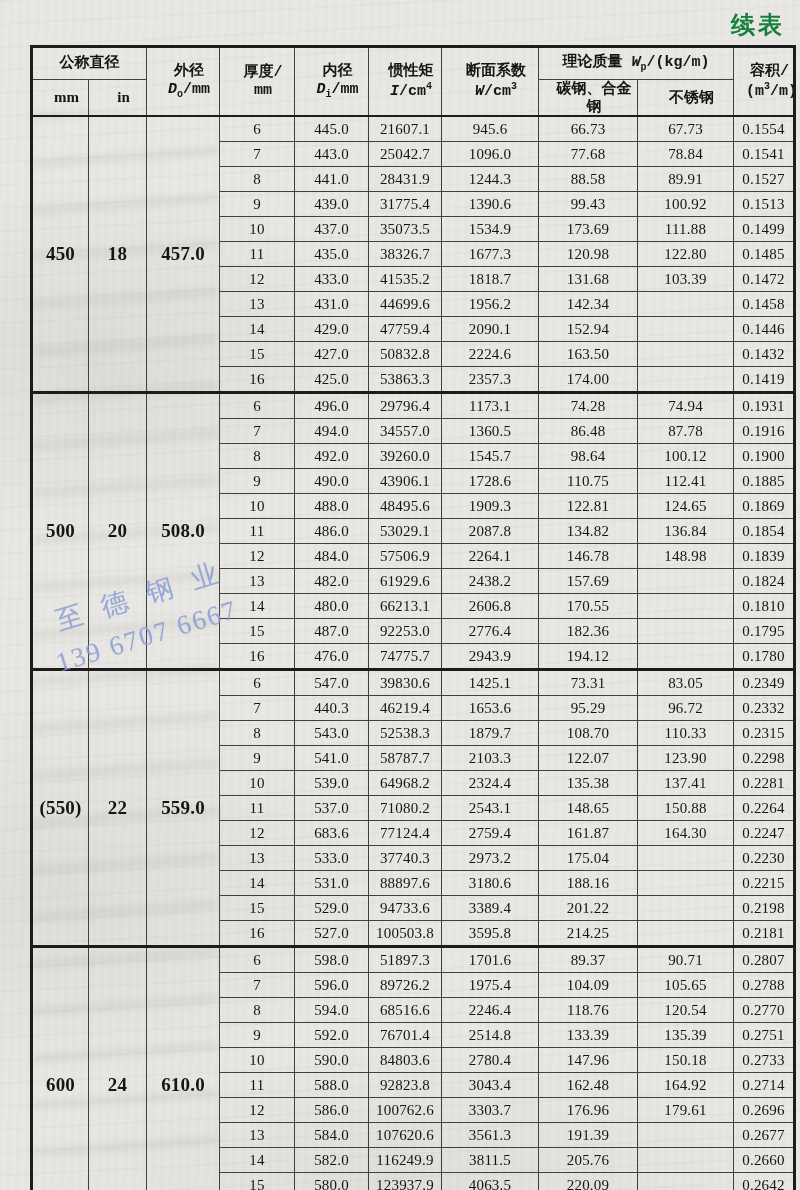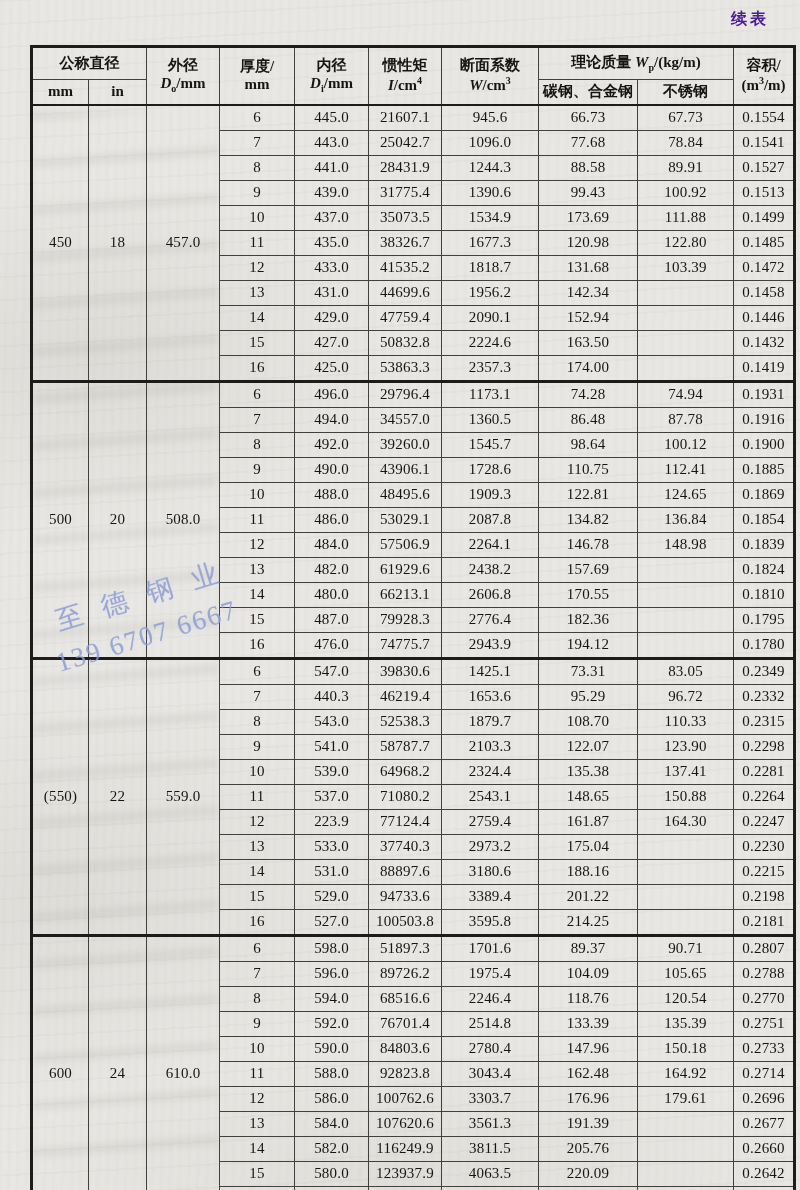--- a/index.html
+++ b/index.html
@@ -23,41 +23,41 @@
     content:"";position:absolute;inset:0;pointer-events:none;z-index:1;
     background:radial-gradient(ellipse 120% 110% at 55% 45%, transparent 70%, rgba(70,70,64,0.10));
   }
   .ghost-rows{
     position:absolute;left:32px;top:112px;width:186px;height:1044px;z-index:1;
     background:repeating-linear-gradient(176deg, rgba(105,105,100,0.085) 0 9px, transparent 9px 47px);
     filter:blur(3px);pointer-events:none;
   }
   .continued{
     position:absolute;top:9px;left:731px;z-index:2;
-    font-size:16px;font-weight:bold;letter-spacing:3px;color:#4c1d95;
+    font-size:24px;font-weight:bold;letter-spacing:3px;color:#15803d;
   }
   table.spec{
     position:absolute;left:30px;top:45px;width:763px;z-index:2;
     border-collapse:collapse;table-layout:fixed;
     border:3px solid #1d1c1a;
   }
   .spec th,.spec td{
     border:1px solid #41403c;
     text-align:center;vertical-align:middle;padding:0;overflow:hidden;
     color:#161514;
   }
-  .spec thead tr.h1{height:33px;}
+  .spec thead tr.h1{height:33px;font-family:Liberation Mono, monospace;}
   .spec thead tr.h2{height:25px;}
   .spec th{font-weight:bold;font-size:15px;line-height:1.18;}
   .spec th i{font-style:italic;font-weight:bold;}
   .spec th sub{font-size:10px;}
   .spec th sup{font-size:10px;}
-  .spec thead tr.h2 th, .spec thead th[rowspan]{border-bottom:2px solid #1d1c1a;}
+  .spec thead tr.h2 th, .spec thead th[rowspan]{border-bottom:2px solid #1d1c1a;padding-left:12px;}
   .spec td{height:24px;font-size:15px;letter-spacing:.2px;}
-  .spec td.grp{font-size:15px;}
+  .spec td.grp{font-size:19px;font-weight:bold;}
   .spec td.glast, .spec td.grp{border-bottom:3px solid #1d1c1a;}
   .watermark{
     position:absolute;left:40px;top:608px;z-index:6;pointer-events:none;
     transform:rotate(-17deg);transform-origin:0 0;
     color:rgba(139,156,214,0.78);
     text-shadow:0 0 1px rgba(139,156,214,0.35);
   }
   .watermark .wm1{font-size:27px;letter-spacing:20px;margin-left:12px;white-space:nowrap;}
   .watermark .wm2{font-size:27px;letter-spacing:2px;margin-top:7px;white-space:nowrap;}
 </style>
@@ -303,21 +303,21 @@
           <td>480.0</td>
           <td>66213.1</td>
           <td>2606.8</td>
           <td>170.55</td>
           <td></td>
           <td>0.1810</td>
         </tr>
         <tr>
           <td>15</td>
           <td>487.0</td>
-          <td>79928.3</td>
+          <td>92253.0</td>
           <td>2776.4</td>
           <td>182.36</td>
           <td></td>
           <td>0.1795</td>
         </tr>
         <tr>
           <td class="glast">16</td>
           <td class="glast">476.0</td>
           <td class="glast">74775.7</td>
           <td class="glast">2943.9</td>
@@ -377,21 +377,21 @@
           <td>11</td>
           <td>537.0</td>
           <td>71080.2</td>
           <td>2543.1</td>
           <td>148.65</td>
           <td>150.88</td>
           <td>0.2264</td>
         </tr>
         <tr>
           <td>12</td>
-          <td>223.9</td>
+          <td>683.6</td>
           <td>77124.4</td>
           <td>2759.4</td>
           <td>161.87</td>
           <td>164.30</td>
           <td>0.2247</td>
         </tr>
         <tr>
           <td>13</td>
           <td>533.0</td>
           <td>37740.3</td>

